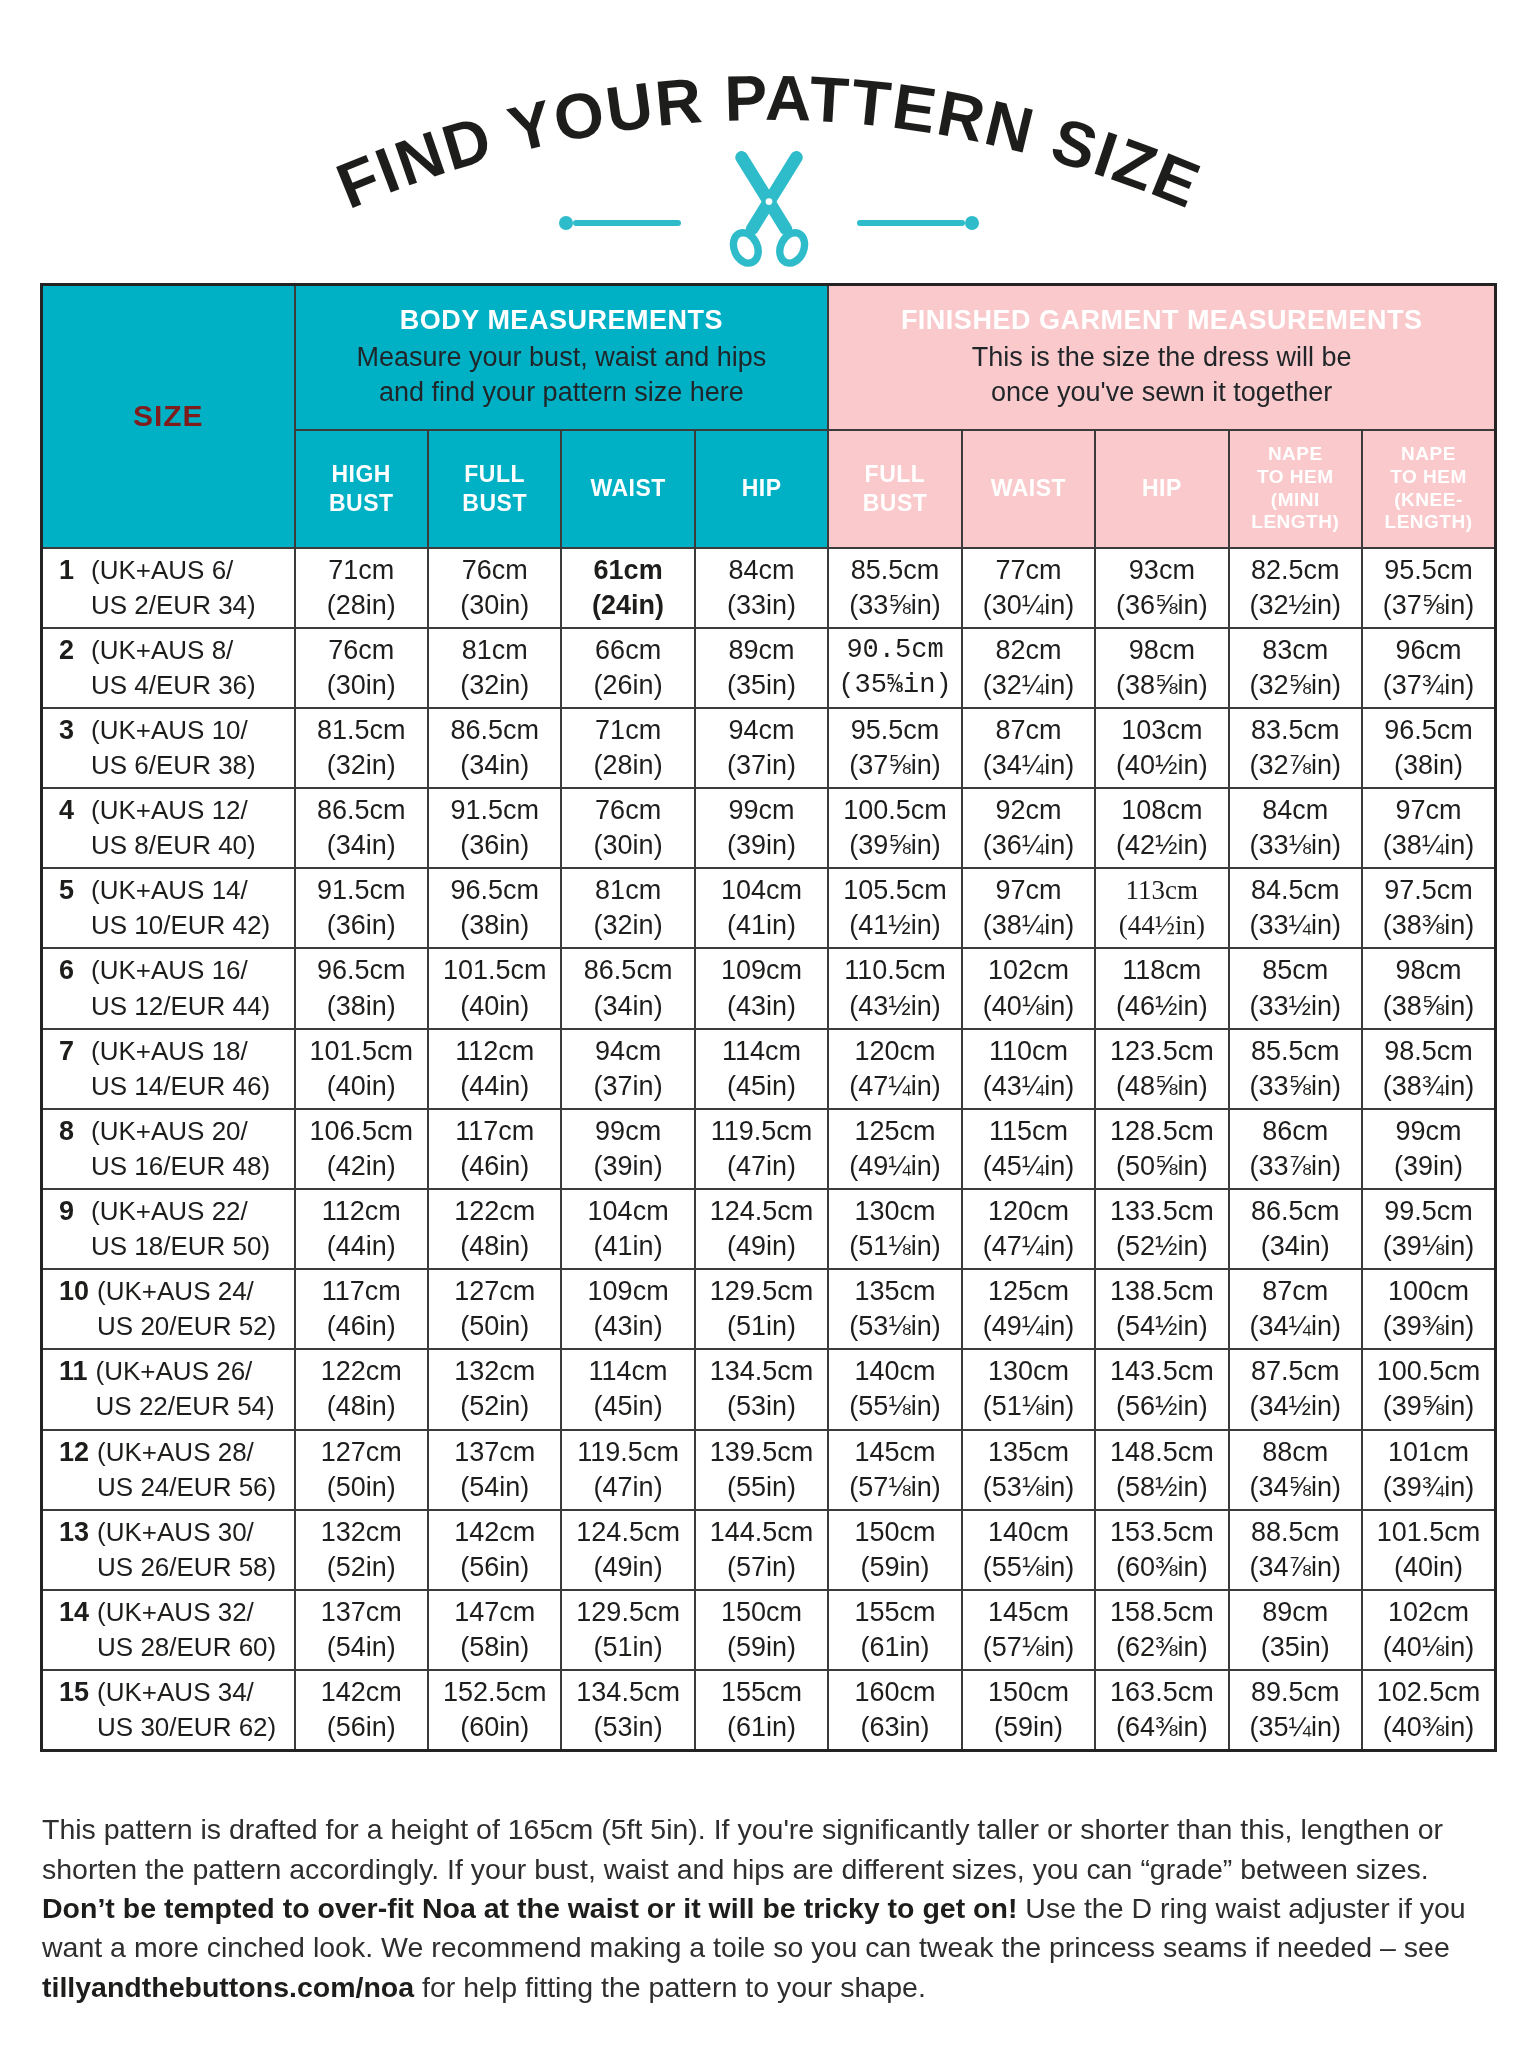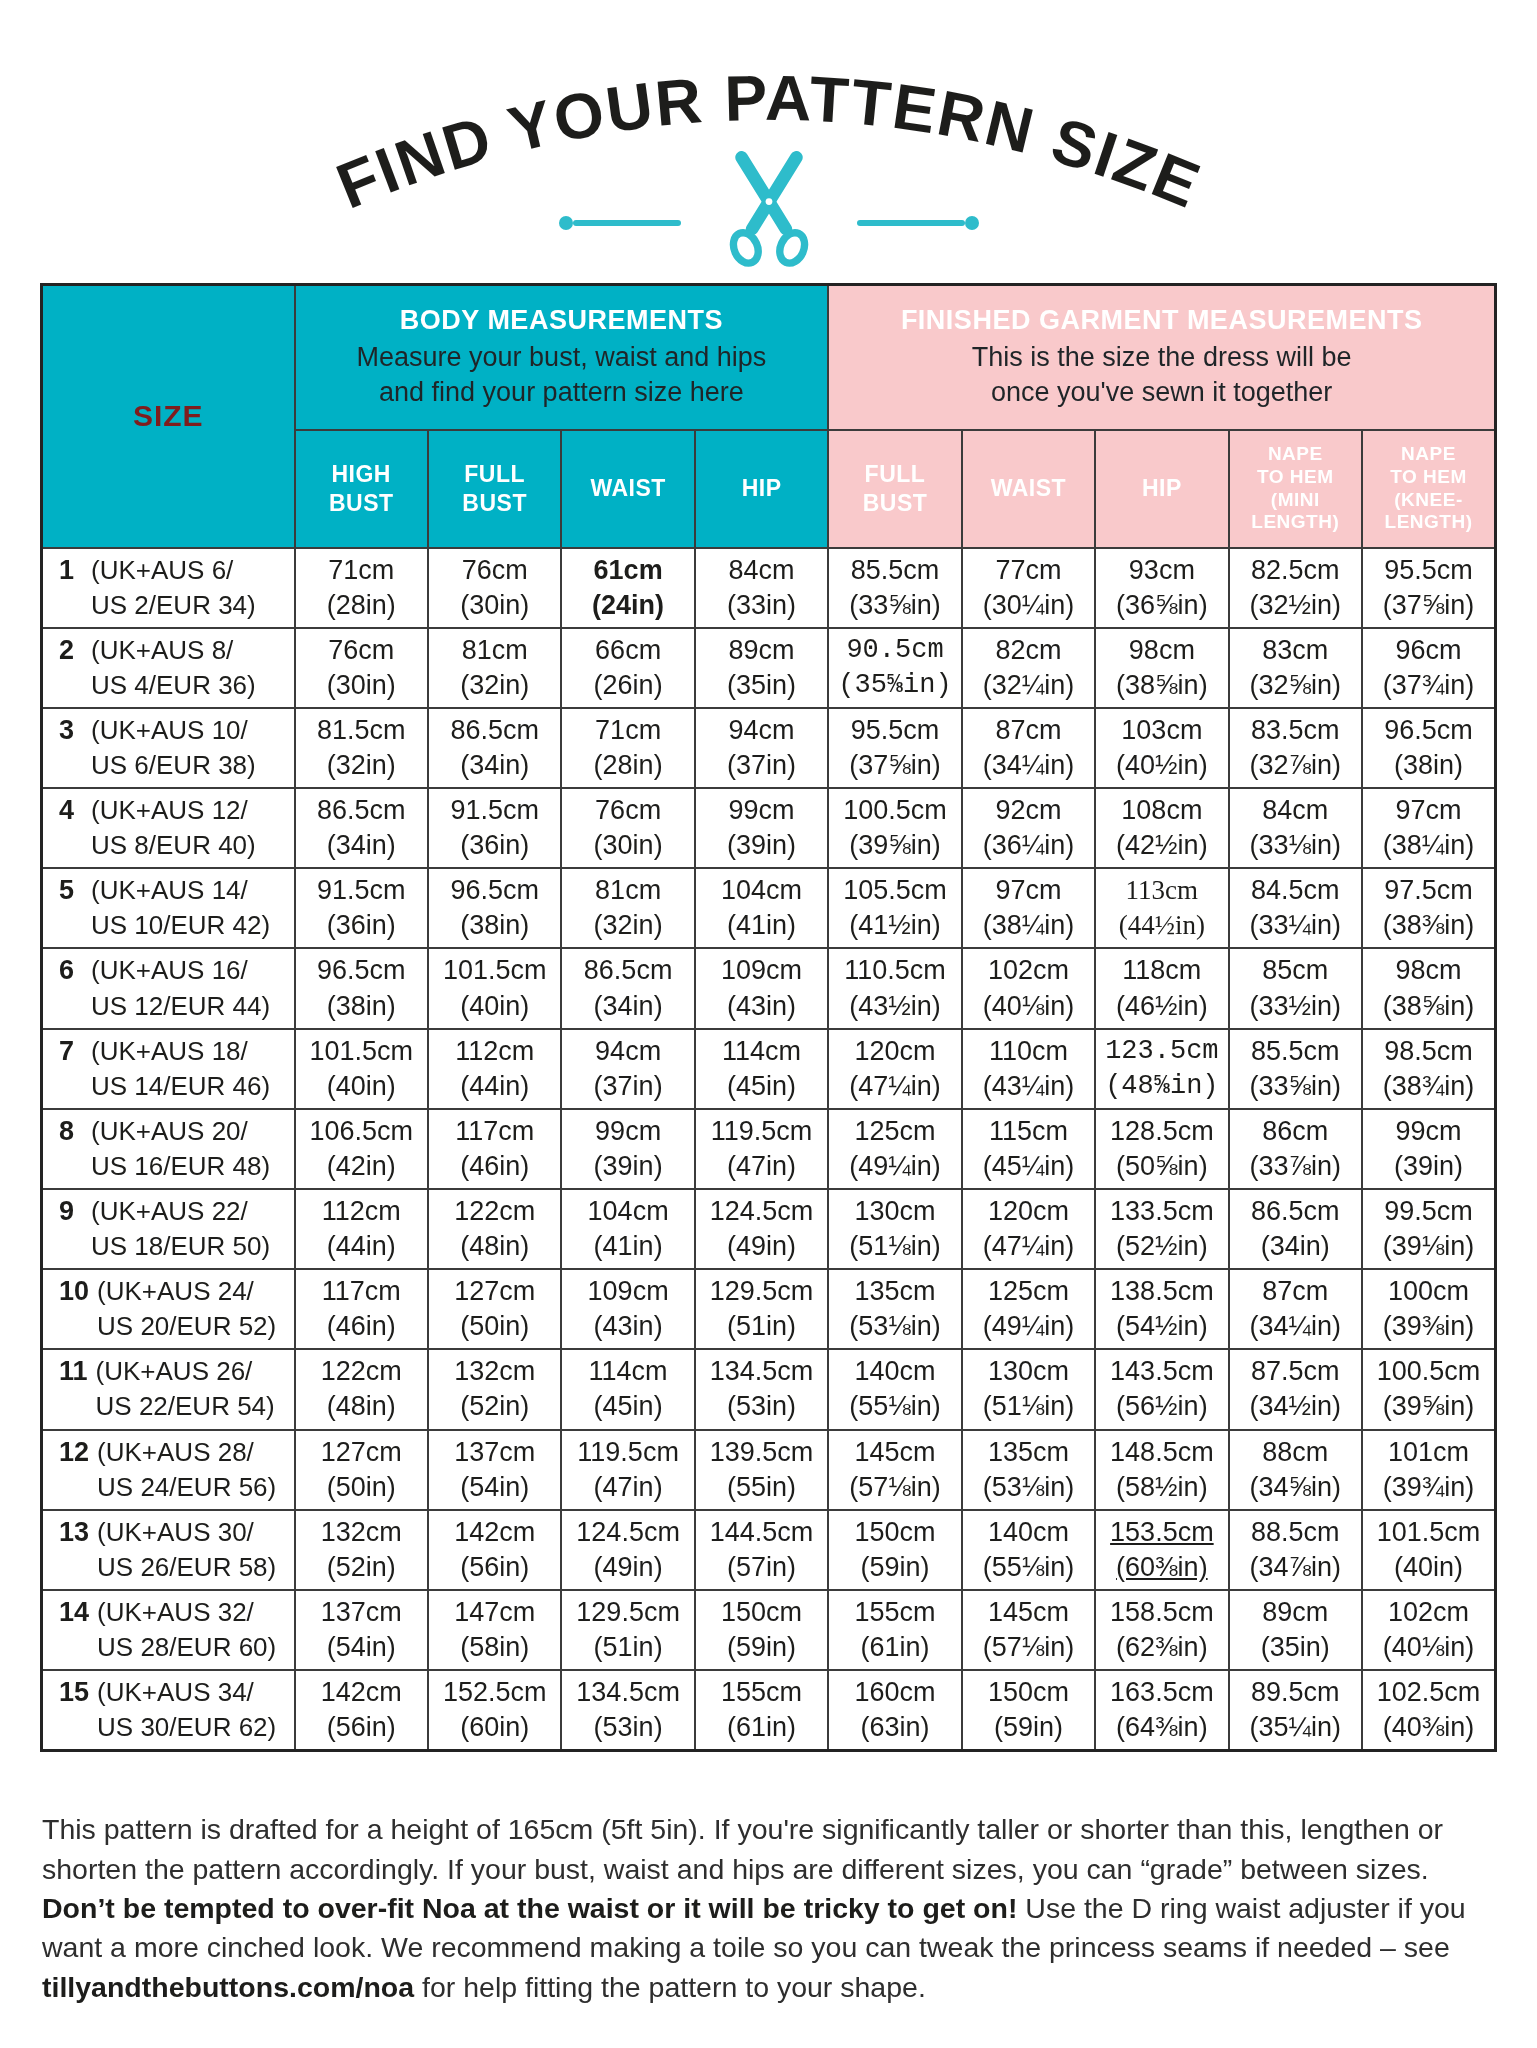--- a/index.html
+++ b/index.html
@@ -317,21 +317,21 @@
     <td class="val-cell" style="white-space: pre-line;">112cm
 (44in)</td>
     <td class="val-cell" style="white-space: pre-line;">94cm
 (37in)</td>
     <td class="val-cell" style="white-space: pre-line;">114cm
 (45in)</td>
     <td class="val-cell" style="white-space: pre-line;">120cm
 (47¼in)</td>
     <td class="val-cell" style="white-space: pre-line;">110cm
 (43¼in)</td>
-    <td class="val-cell" style="white-space: pre-line; font-family: Liberation Mono, monospace;">123.5cm
+    <td class="val-cell" style="white-space: pre-line;">123.5cm
 (48⅝in)</td>
     <td class="val-cell" style="white-space: pre-line;">85.5cm
 (33⅝in)</td>
     <td class="val-cell" style="white-space: pre-line;">98.5cm
 (38¾in)</td>
   </tr>
 
   <tr>
     <td class="size-cell">
       <span class="size-inner">
@@ -485,21 +485,21 @@
     <td class="val-cell" style="white-space: pre-line;">142cm
 (56in)</td>
     <td class="val-cell" style="white-space: pre-line;">124.5cm
 (49in)</td>
     <td class="val-cell" style="white-space: pre-line;">144.5cm
 (57in)</td>
     <td class="val-cell" style="white-space: pre-line;">150cm
 (59in)</td>
     <td class="val-cell" style="white-space: pre-line;">140cm
 (55⅛in)</td>
-    <td class="val-cell" style="white-space: pre-line; text-decoration: underline;">153.5cm
+    <td class="val-cell" style="white-space: pre-line;">153.5cm
 (60⅜in)</td>
     <td class="val-cell" style="white-space: pre-line;">88.5cm
 (34⅞in)</td>
     <td class="val-cell" style="white-space: pre-line;">101.5cm
 (40in)</td>
   </tr>
 
   <tr>
     <td class="size-cell">
       <span class="size-inner">

